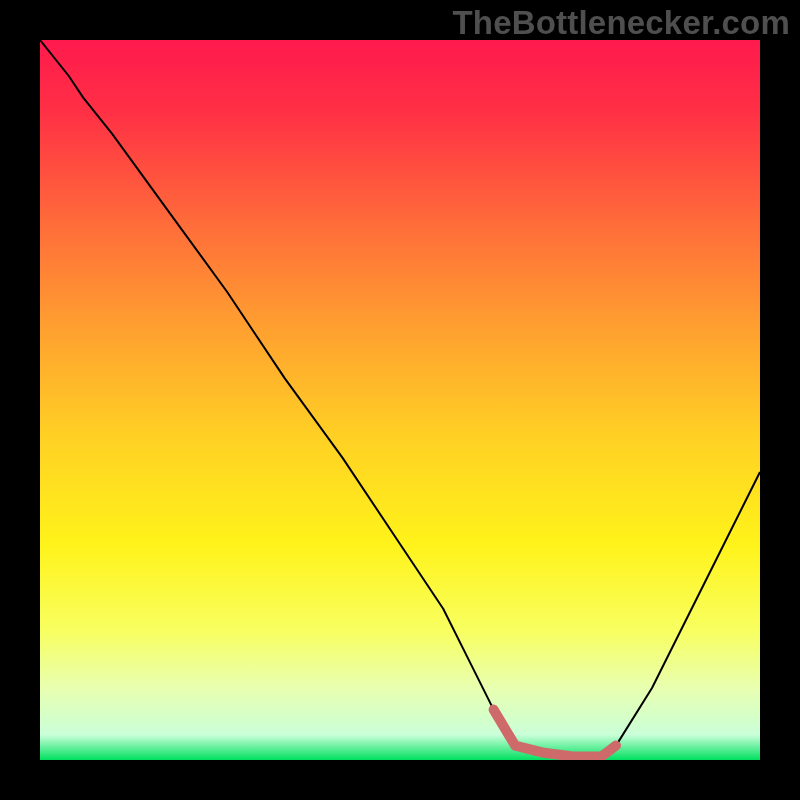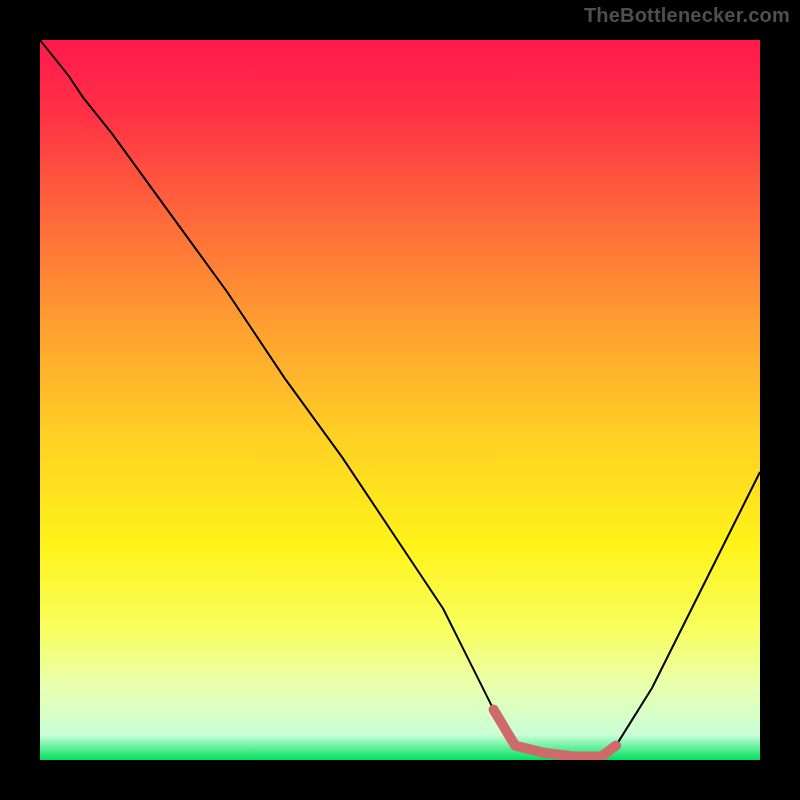--- a/index.html
+++ b/index.html
@@ -14,21 +14,21 @@
     position: relative;
     width: 800px;
     height: 800px;
     background: #000;
   }
   .watermark {
     position: absolute;
     top: 4px;
     right: 10px;
     font-family: Arial, Helvetica, sans-serif;
-    font-size: 20px;
+    font-size: 33px;
     font-weight: bold;
     color: #4f4f4f;
     letter-spacing: 0.2px;
     z-index: 5;
   }
   .plot-area {
     position: absolute;
     left: 40px;
     top: 40px;
     width: 720px;

